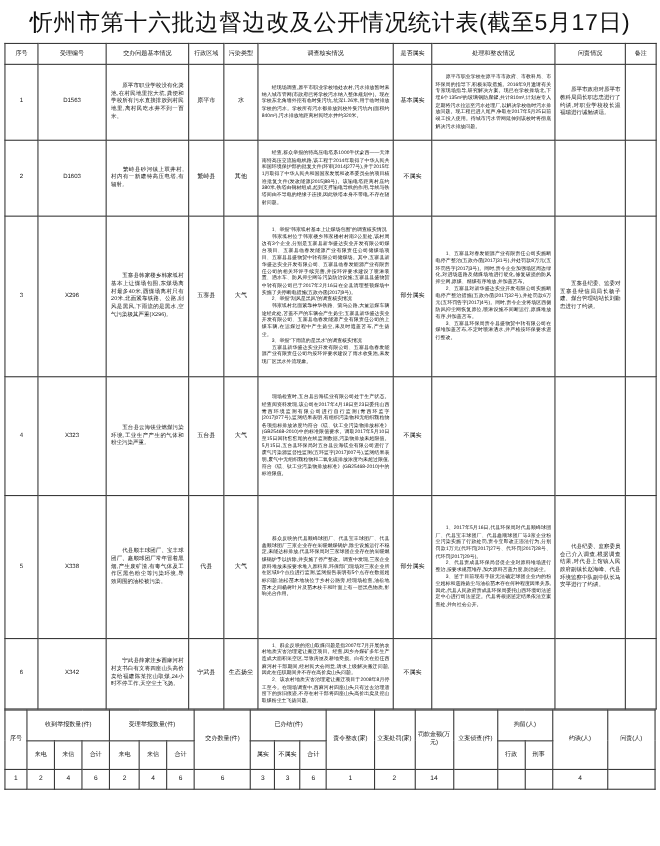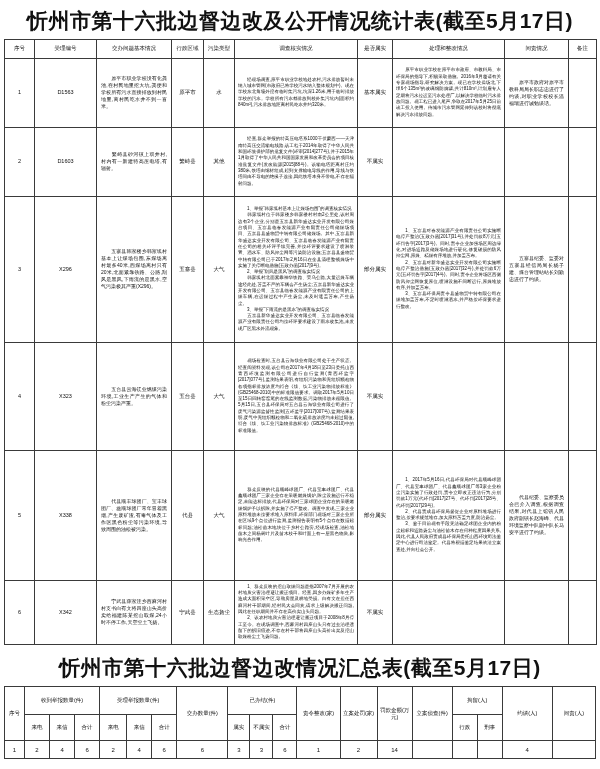--- a/index.html
+++ b/index.html
@@ -1,19 +1,19 @@
 <!DOCTYPE html>
 <html><head>
 <meta charset="utf-8">
 <style>
 *{margin:0;padding:0;box-sizing:border-box}
 html,body{background:#fff}
 body{width:600px;font-family:"Liberation Sans","DejaVu Sans",sans-serif;color:#111}
 .page{width:600px;height:769px;overflow:hidden;background:#fff;padding:1px 4px 0}
-.doc-title{font-size:21px;font-weight:700;text-align:center;line-height:1.22;padding:7px 0 5px;letter-spacing:.5px}
+.doc-title{font-size:21px;font-weight:400;text-align:center;line-height:1.22;padding:7px 0 5px;letter-spacing:.5px}
 .doc-title.second{padding:10px 0 6px}
 table{width:100%;border-collapse:collapse;table-layout:fixed}
 th,td{border:1px solid #3a3a3a;overflow:hidden;vertical-align:middle}
 .t1 th{font-size:5.5px;font-weight:400;height:19px;text-align:center;padding:1px}
 .t1 td{font-size:5.5px;line-height:1.3;padding:1px 2px;text-align:center}
 .t1 td.tx{font-size:4.5px;line-height:6.3px;text-align:justify;white-space:pre-wrap;padding:2px 3px}
 .t1 td.px{font-size:5px;line-height:7px;text-align:justify;white-space:pre-wrap;padding:2px 4px}
 .t2 th{font-size:5.5px;font-weight:400;text-align:center;padding:1px;line-height:1.3}
 .t2 th.g{height:28px}
 .t2 tr.sub th{height:26px}
@@ -132,21 +132,20 @@
         <td class="tx">　　1、群众反映的挖山取煤问题是指2007年7月开展的农村地质灾害治理避让搬迁项目。经查,因乡办煤矿多年生产造成大面积采空区,导致房屋及耕地受损。白有文在担任西麻河村干部期间,经村民大会同意,请求上级解决搬迁问题,因此在任职期间并不存在高价卖山头问题。
 　　2、该农村地质灾害治理避让搬迁项目于2008年8月停工至今。在现场调查中,西麻河村四座山头只有过去治理遗留下的拆旧痕迹,不存在村干部将四座山头高价出卖及挖山取煤粉尘土飞扬问题。</td>
         <td>不属实</td>
         <td class="tx"></td>
         <td class="px"></td>
         <td></td>
       </tr>
     </tbody>
   </table>
 
-  <div class="doc-title second">忻州市第十六批边督边改情况汇总表(截至5月17日)</div>
 
   <table class="t2">
     <colgroup>
       <col style="width:20px">
         <col style="width:25px">
         <col style="width:25px">
         <col style="width:25px">
       <col style="width:27px">
         <col style="width:25px">
         <col style="width:25px">

